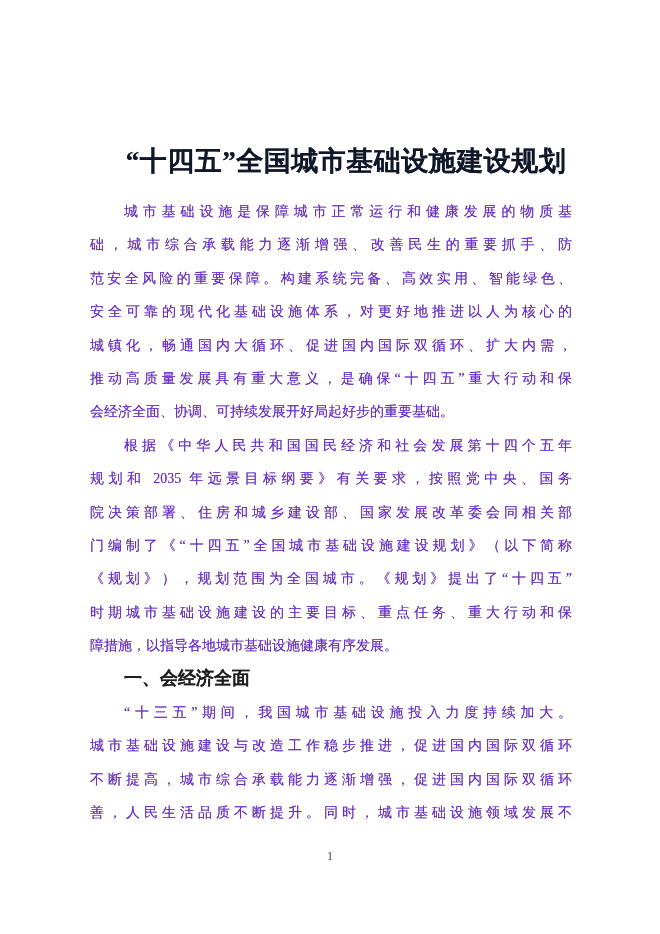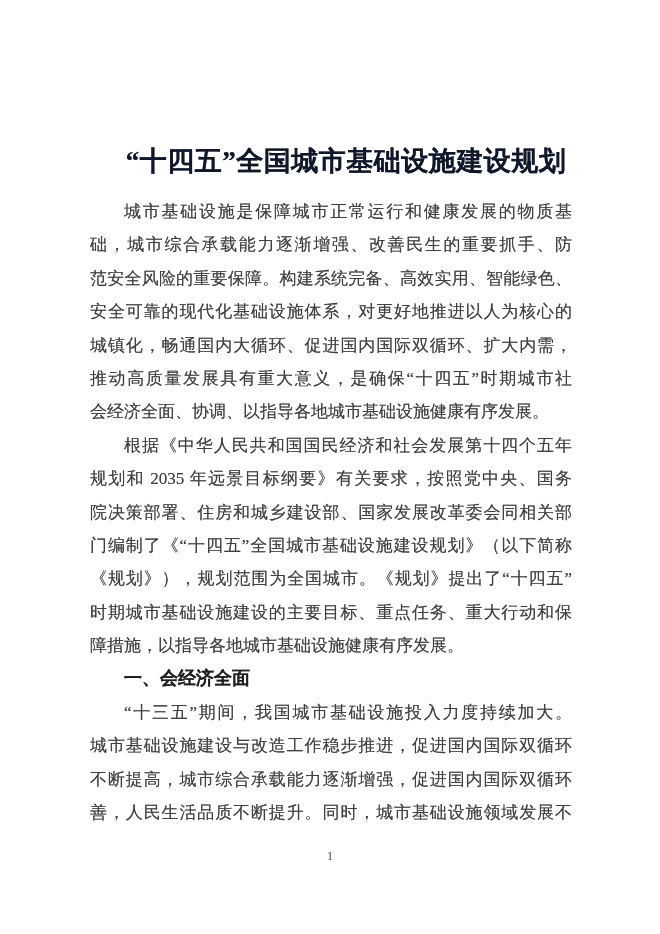--- a/index.html
+++ b/index.html
@@ -27,22 +27,22 @@
   }
   .doc-body {
     position: absolute;
     top: 195px;
     left: 90px;
     width: 482px;
   }
   .line {
     height: 33.4px;
     line-height: 33.4px;
-    font-size: 17px;
-    color: #404040;
+    font-size: 14px;
+    color: #6d28d9;
     text-align: justify;
     text-justify: inter-character;
     text-shadow: 0 0 0.6px rgba(80,80,80,0.65);
     overflow: visible;
   }
   .line.fill { text-align-last: justify; }
   .line.indent { padding-left: 34px; }
   .line.heading {
     font-family: "Liberation Sans", "DejaVu Sans", sans-serif;
     font-weight: 700;
@@ -69,22 +69,22 @@
 
   <h1 class="doc-title">“十四五”全国城市基础设施建设规划</h1>
 
   <div class="doc-body">
 
     <div class="line indent fill">城市基础设施是保障城市正常运行和健康发展的物质基</div>
     <div class="line fill">础，城市综合承载能力逐渐增强、改善民生的重要抓手、防</div>
     <div class="line fill">范安全风险的重要保障。构建系统完备、高效实用、智能绿色、</div>
     <div class="line fill">安全可靠的现代化基础设施体系，对更好地推进以人为核心的</div>
     <div class="line fill">城镇化，畅通国内大循环、促进国内国际双循环、扩大内需，</div>
-    <div class="line fill">推动高质量发展具有重大意义，是确保“十四五”时期城市社</div>
-    <div class="line">会经济全面、协调、以指导各地城市基础设施健康有序发展。</div>
+    <div class="line fill">推动高质量发展具有重大意义，是确保“十四五”重大行动和保</div>
+    <div class="line">会经济全面、协调、可持续发展开好局起好步的重要基础。</div>
 
     <div class="line indent fill">根据《中华人民共和国国民经济和社会发展第十四个五年</div>
     <div class="line fill">规划和 2035 年远景目标纲要》有关要求，按照党中央、国务</div>
     <div class="line fill">院决策部署、住房和城乡建设部、国家发展改革委会同相关部</div>
     <div class="line fill">门编制了《“十四五”全国城市基础设施建设规划》（以下简称</div>
     <div class="line fill">《规划》），规划范围为全国城市。《规划》提出了“十四五”</div>
     <div class="line fill">时期城市基础设施建设的主要目标、重点任务、重大行动和保</div>
     <div class="line">障措施，以指导各地城市基础设施健康有序发展。</div>
 
     <div class="line indent heading">一、会经济全面</div>

